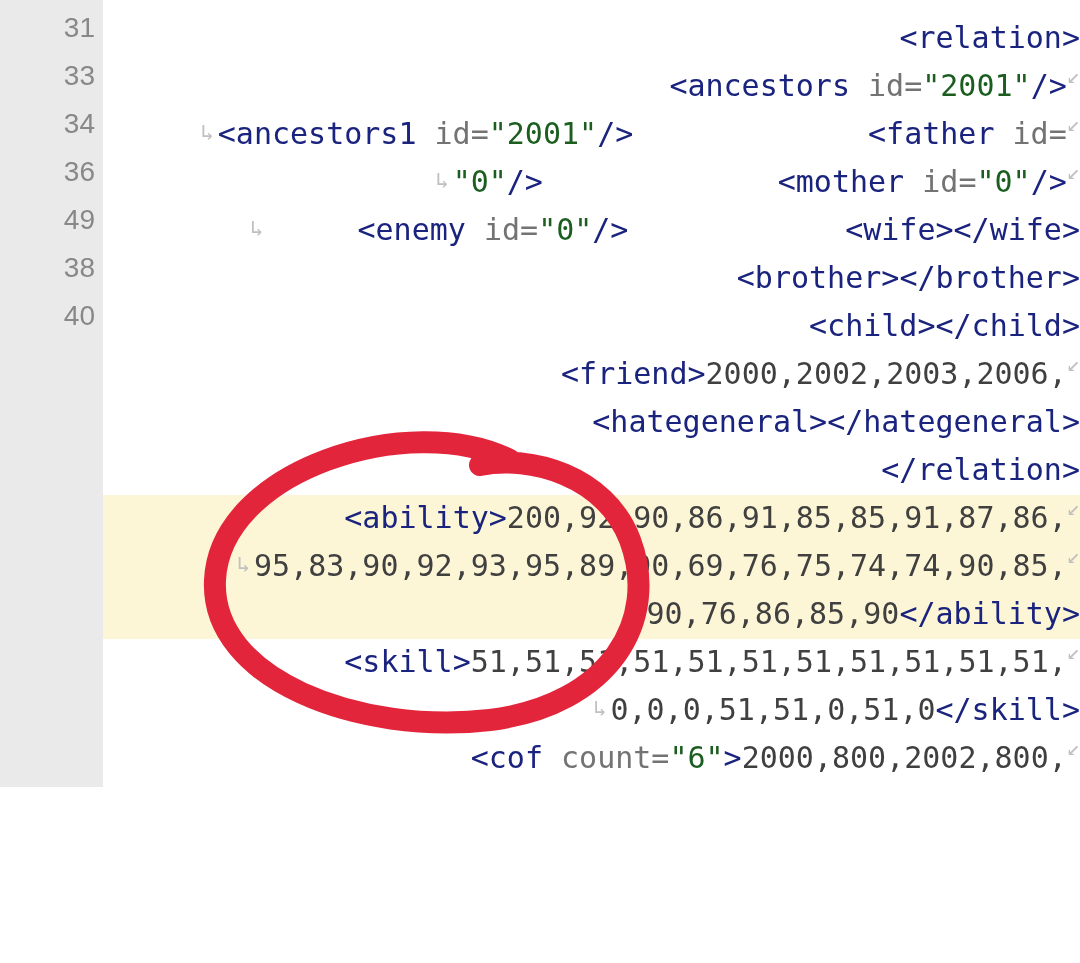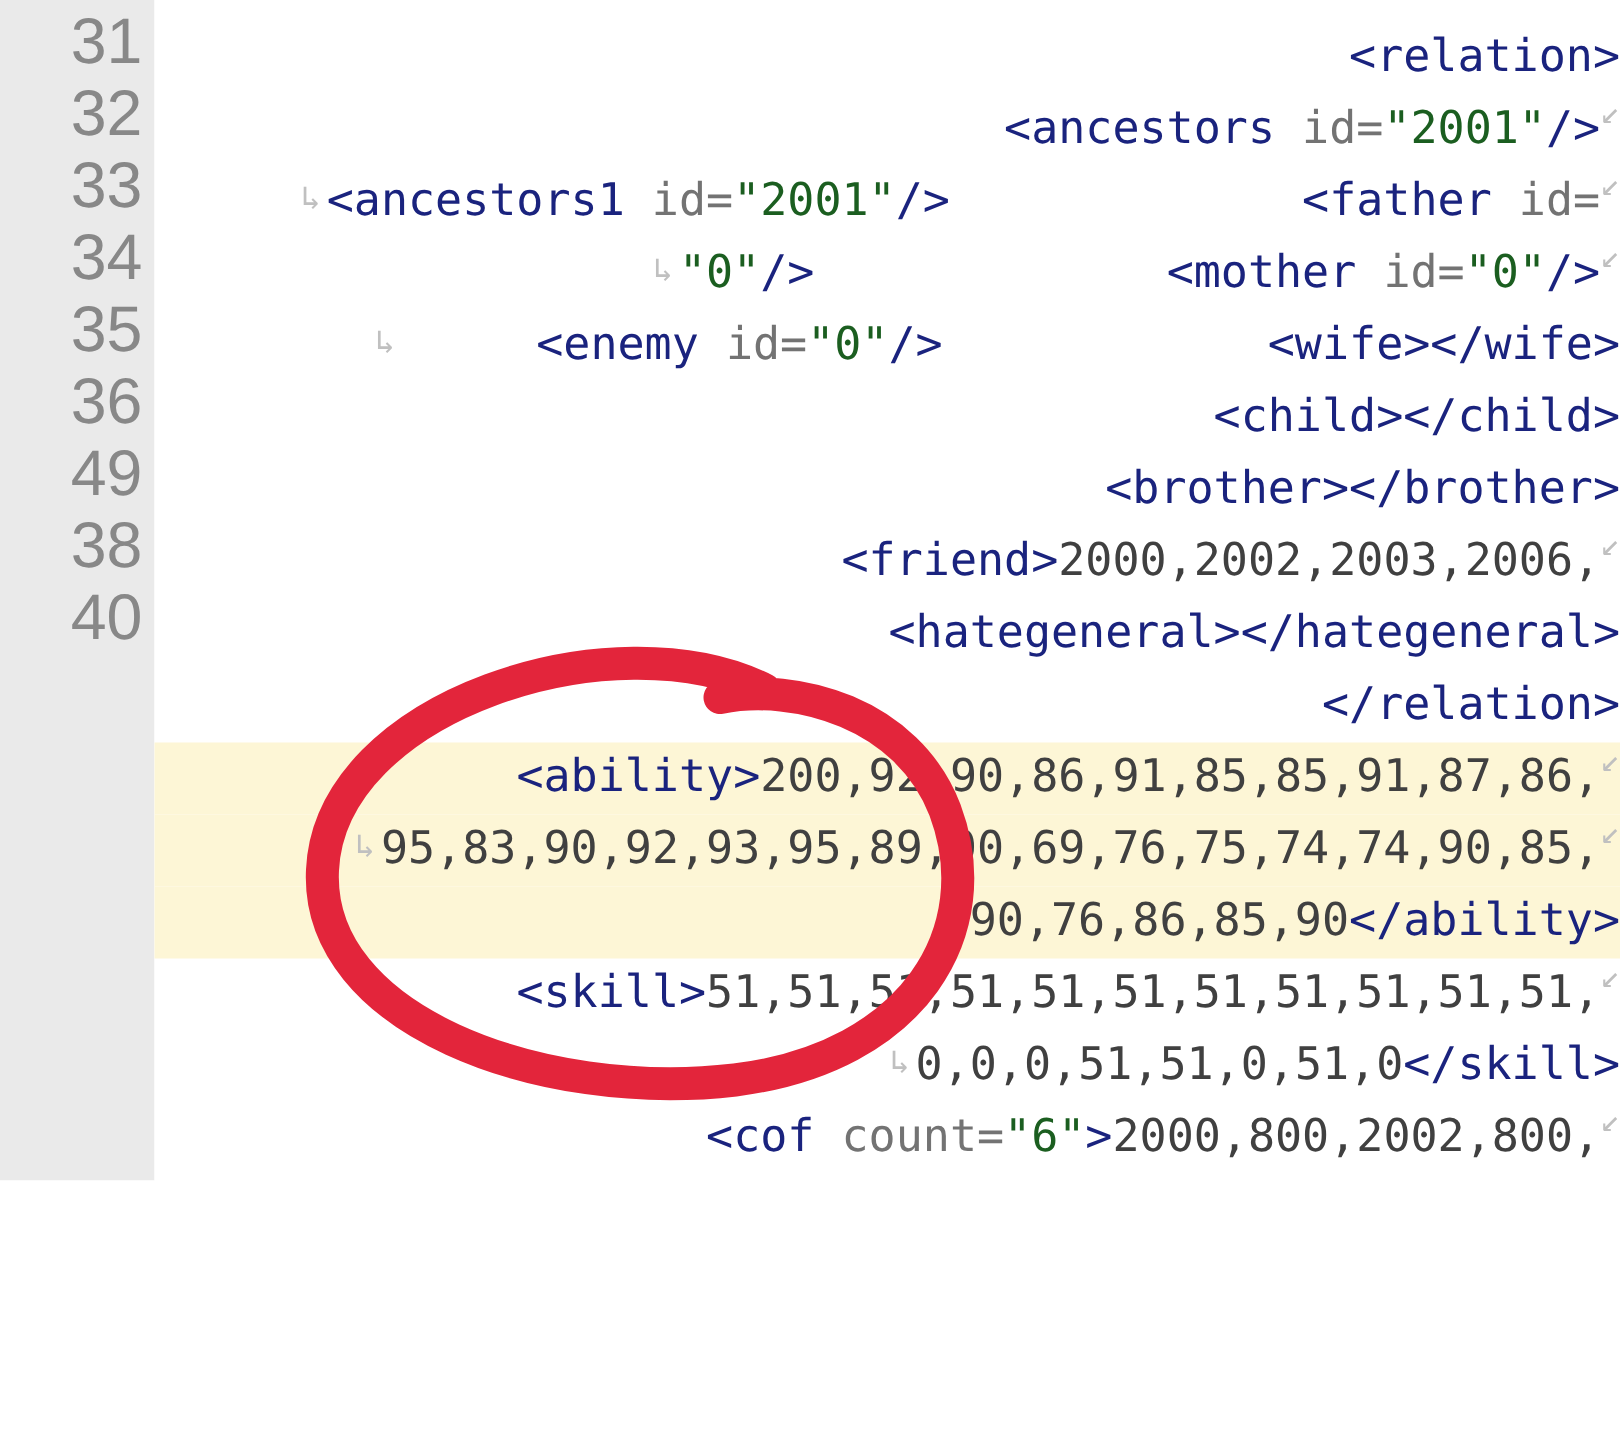--- a/index.html
+++ b/index.html
@@ -1,18 +1,18 @@
 <!DOCTYPE html>
 <html><head>
 <meta charset="utf-8">
 <style>
   html,body{margin:0;padding:0;background:#fff;}
   body{font-family:"DejaVu Sans Mono","Consolas","Courier New",monospace;font-size:30px;line-height:1.5;}
   .editor{display:flex;width:1080px;}
-  .gutter{background:#eaeaea;color:#888;width:95px;flex:0 0 95px;padding:4px 8px 4px 0;text-align:right;user-select:none;font-family:Arial,Helvetica,sans-serif;font-size:43px;line-height:48px;font-weight:400;}
+  .gutter{background:#eaeaea;color:#888;width:95px;flex:0 0 95px;padding:4px 8px 4px 0;text-align:right;user-select:none;font-family:Arial,Helvetica,sans-serif;font-size:28px;line-height:48px;font-weight:400;}
   .code{flex:1 1 auto;padding:15px 0 4px 0;background:#fff;text-align:right;}
   .row{min-height:48px;white-space:pre-wrap;word-break:break-all;position:relative;}
   .row .indent{display:inline-block;width:110px;}
   .tag{color:#1a237e;}
   .attr{color:#737373;}
   .val{color:#1b5e20;}
   .txt{color:#404040;}
   .hl{background:#fdf6d6;}
   .wrap-arrow{color:#c0c0c0;font-size:22px;position:relative;top:-4px;}
   .wrap-start{color:#c0c0c0;font-size:22px;padding:0 4px 0 12px;position:relative;top:-4px;}
@@ -21,27 +21,25 @@
   .annot svg{overflow:visible;}
   .editor-wrap{position:relative;width:1080px;}
 </style>
 </head>
 <body>
 
 <div class="editor-wrap">
 <div class="editor">
   <div class="gutter">
     <div>31</div>
-    <div>32</div>
     <div></div>
     <div></div>
     <div></div>
     <div>33</div>
     <div>34</div>
-    <div>35</div>
     <div></div>
     <div>36</div>
     <div>49</div>
     <div>38</div>
     <div></div>
     <div></div>
     <div></div>
     <div>40</div>
     <div></div>
   </div>
@@ -51,23 +49,23 @@
     <div class="row"><span class="indent"></span><span class="tag">&lt;relation&gt;</span></div>
 
     <div class="row"><span class="indent"></span>&nbsp;&nbsp;&nbsp;&nbsp;&nbsp;&nbsp;<span class="tag">&lt;ancestors</span>&nbsp;<span class="attr">id</span><span class="attr">=</span><span class="val">"2001"</span><span class="tag">/&gt;</span><span style="float:right;" class="wrap-arrow">↙</span></div>
 
     <div class="row"><span class="wrap-start">↳</span><span class="tag">&lt;ancestors1</span>&nbsp;<span class="attr">id</span><span class="attr">=</span><span class="val">"2001"</span><span class="tag">/&gt;</span>&nbsp;&nbsp;&nbsp;&nbsp;&nbsp;&nbsp;&nbsp;&nbsp;&nbsp;&nbsp;&nbsp;&nbsp;&nbsp;<span class="tag">&lt;father</span>&nbsp;<span class="attr">id</span><span class="attr">=</span><span class="wrap-arrow" style="float:right;">↙</span></div>
 
     <div class="row"><span class="wrap-start">↳</span><span class="val">"0"</span><span class="tag">/&gt;</span>&nbsp;&nbsp;&nbsp;&nbsp;&nbsp;&nbsp;&nbsp;&nbsp;&nbsp;&nbsp;&nbsp;&nbsp;&nbsp;<span class="tag">&lt;mother</span>&nbsp;<span class="attr">id</span><span class="attr">=</span><span class="val">"0"</span><span class="tag">/&gt;</span><span class="wrap-arrow" style="float:right;">↙</span></div>
 
     <div class="row"><span class="wrap-start">↳</span>&nbsp;&nbsp;&nbsp;&nbsp;&nbsp;<span class="tag">&lt;enemy</span>&nbsp;<span class="attr">id</span><span class="attr">=</span><span class="val">"0"</span><span class="tag">/&gt;</span>&nbsp;&nbsp;&nbsp;&nbsp;&nbsp;&nbsp;&nbsp;&nbsp;&nbsp;&nbsp;&nbsp;&nbsp;<span class="tag">&lt;wife&gt;</span><span class="tag">&lt;/wife&gt;</span></div>
 
+    <div class="row"><span class="indent"></span>&nbsp;&nbsp;&nbsp;&nbsp;&nbsp;&nbsp;<span class="tag">&lt;brother&gt;</span><span class="tag">&lt;/brother&gt;</span></div>
+
     <div class="row"><span class="indent"></span>&nbsp;&nbsp;&nbsp;&nbsp;&nbsp;&nbsp;<span class="tag">&lt;child&gt;</span><span class="tag">&lt;/child&gt;</span></div>
-
-    <div class="row"><span class="indent"></span>&nbsp;&nbsp;&nbsp;&nbsp;&nbsp;&nbsp;<span class="tag">&lt;brother&gt;</span><span class="tag">&lt;/brother&gt;</span></div>
 
     <div class="row"><span class="indent"></span>&nbsp;&nbsp;&nbsp;&nbsp;&nbsp;&nbsp;<span class="tag">&lt;friend&gt;</span><span class="txt">2000,2002,2003,2006,</span><span class="wrap-arrow" style="float:right;">↙</span></div>
 
     <div class="row"><span class="indent"></span>&nbsp;&nbsp;&nbsp;&nbsp;&nbsp;&nbsp;<span class="tag">&lt;hategeneral&gt;</span><span class="tag">&lt;/hategeneral&gt;</span></div>
 
     <div class="row"><span class="indent"></span><span class="tag">&lt;/relation&gt;</span></div>
 
     <div class="row hl"><span class="indent"></span><span class="tag">&lt;ability&gt;</span><span class="txt">200,92,90,86,91,85,85,91,87,86,</span><span class="wrap-arrow" style="float:right;">↙</span></div>
     <div class="row hl"><span class="wrap-start">↳</span><span class="txt">95,83,90,92,93,95,89,90,69,76,75,74,74,90,85,</span><span class="wrap-arrow" style="float:right;">↙</span></div>
     <div class="row hl"><span class="wrap-start">↳</span><span class="txt">90,76,86,85,90</span><span class="tag">&lt;/ability&gt;</span></div>

